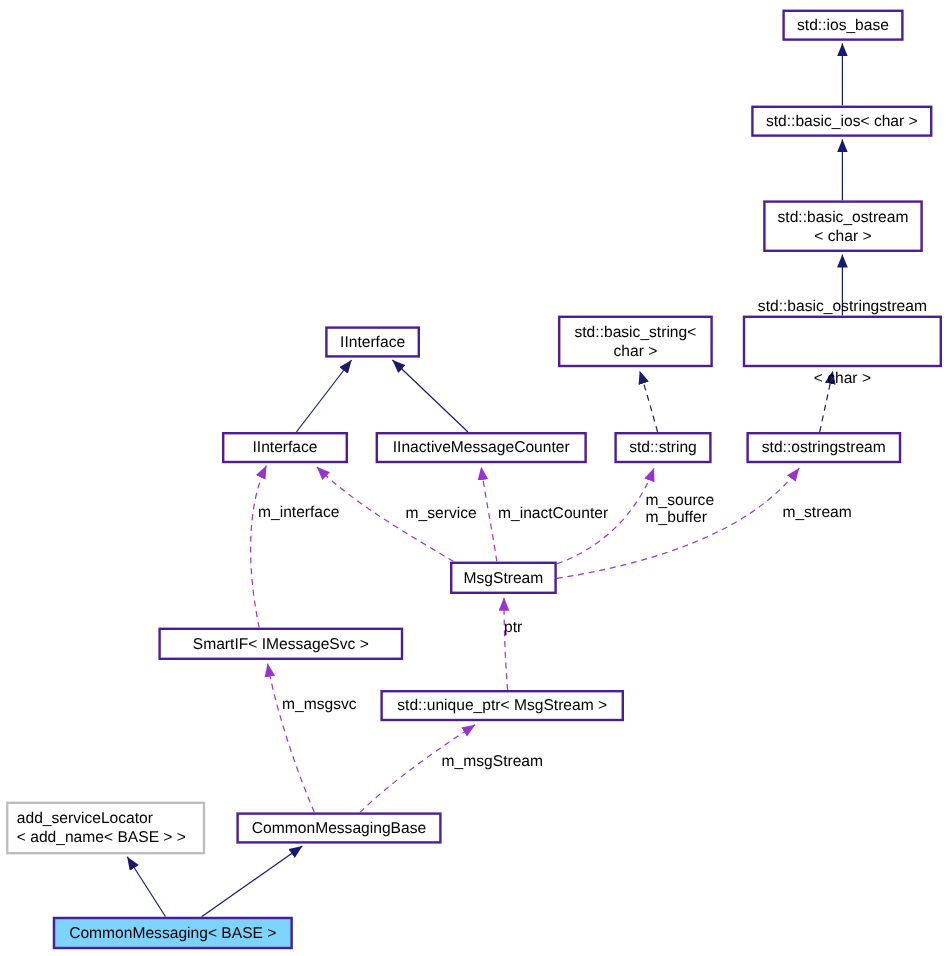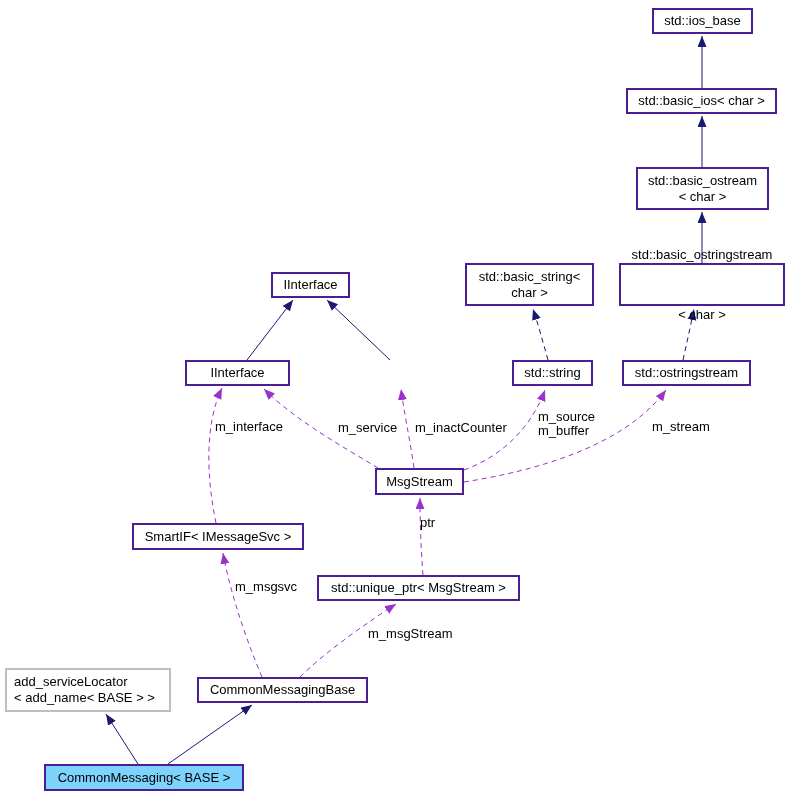--- a/index.html
+++ b/index.html
@@ -62,30 +62,33 @@
     <div class="node" style="left: 465px; top: 263px; width: 129px; height: 43px;">
       <div>std::basic_string&lt;</div>
       <div>char &gt;</div>
     </div>
     <div class="node" style="left: 271px; top: 272px; width: 79px; height: 26px;">
       <div>IInterface</div>
     </div>
     <div class="node" style="left: 185px; top: 360px; width: 105px; height: 26px;">
       <div>IInterface</div>
     </div>
+    <div class="node" style="left: 313px; top: 360px; width: 176px; height: 26px;">
+      <div>IInactiveMessageCounter</div>
+    </div>
     <div class="node" style="left: 512px; top: 360px; width: 81px; height: 26px;">
       <div>std::string</div>
     </div>
     <div class="node" style="left: 622px; top: 360px; width: 129px; height: 26px;">
       <div>std::ostringstream</div>
     </div>
     <div class="node" style="left: 375px; top: 468px; width: 89px; height: 27px;">
       <div>MsgStream</div>
     </div>
-    <div class="node" style="left: 132px; top: 523px; width: 172px; height: 27px;">
+    <div class="node" style="left: 132px; top: 523px; width: 204px; height: 27px;">
       <div>SmartIF&lt; IMessageSvc &gt;</div>
     </div>
     <div class="node" style="left: 317px; top: 575px; width: 203px; height: 26px;">
       <div>std::unique_ptr&lt; MsgStream &gt;</div>
     </div>
     <div class="node external" style="left: 5px; top: 668px; width: 166px; height: 44px;">
       <div>add_serviceLocator</div>
       <div>&lt; add_name&lt; BASE &gt; &gt;</div>
     </div>
     <div class="node" style="left: 197px; top: 677px; width: 171px; height: 26px;">

